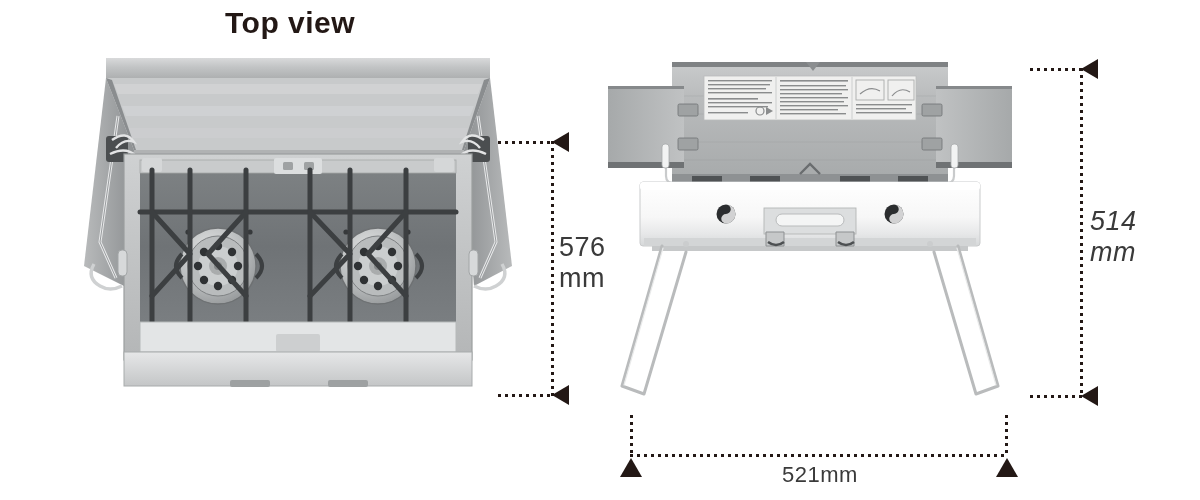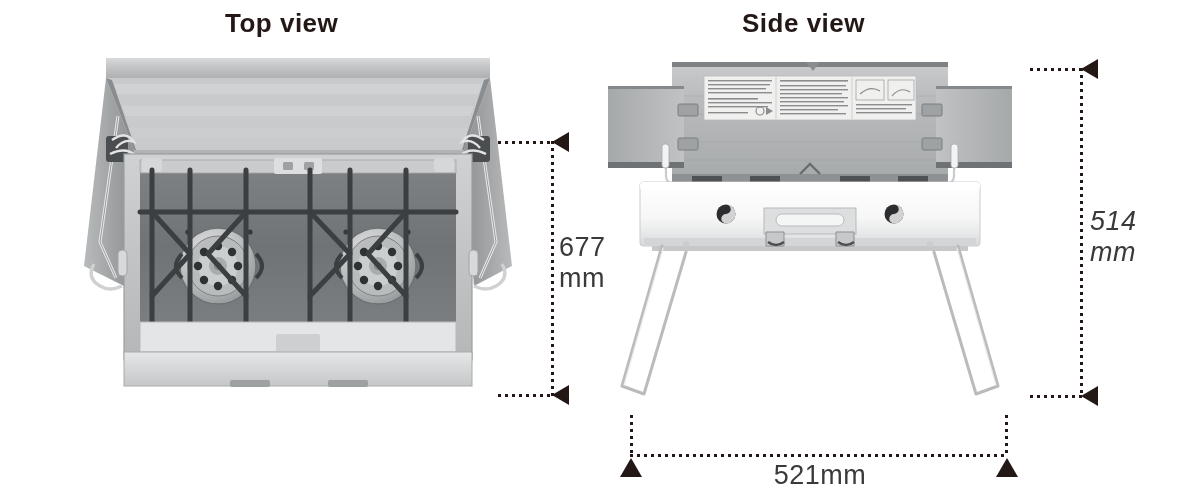--- a/index.html
+++ b/index.html
@@ -19,21 +19,21 @@
     height: 500px;
     background: #ffffff;
     overflow: hidden;
   }
 
   
   .view-title {
     position: absolute;
     font-family: "Liberation Sans", sans-serif;
     font-weight: bold;
-    font-size: 26px;
+    font-size: 30px;
     line-height: 34px;
     letter-spacing: 0.5px;
     color: #231815;
     white-space: nowrap;
   }
   #title-top  { left: 225px; top: 6px; }
   #title-side { left: 742px; top: 6px; }
 
   
   .dim-label {
@@ -43,21 +43,21 @@
     color: #3a3a3a;
     white-space: pre-line;
     letter-spacing: 0.5px;
   }
   .dim-label.stacked {
     font-size: 27px;
     line-height: 31px;
     text-align: left;
   }
   .dim-label.inline {
-    font-size: 27px;
+    font-size: 22px;
     line-height: 30px;
     text-align: center;
   }
 
   
   .dot-h {
     position: absolute;
     height: 3px;
     background-image: radial-gradient(circle at 1.5px 1.5px, #231815 1.5px, rgba(0,0,0,0) 1.6px);
     background-size: 7px 3px;
@@ -267,25 +267,24 @@
       <rect x="391" y="196" width="9" height="26" rx="4" fill="#d7d9da" stroke="#a3a6a7" stroke-width="1"></rect>
     </svg>
   </div>
 
   <div>
     <div class="dot-h" style="left:498px; top:141px; width:54px;"></div>
     <div class="dot-h" style="left:498px; top:394px; width:54px;"></div>
     <div class="dot-v" style="left:551px; top:141px; height:255px;"></div>
     <div class="arrow left" style="left:552px; top:132px;"></div>
     <div class="arrow left" style="left:552px; top:385px;"></div>
-    <div class="dim-label stacked" style="left:559px; top:232px;">677
+    <div class="dim-label stacked" style="left:559px; top:232px;">576
 mm</div>
   </div>
 
-  <div class="view-title" id="title-side">Side view</div>
 
   <div class="product" id="product-side" style="left:600px; top:56px;">
     <svg width="420" height="360" viewBox="0 0 420 360" aria-hidden="true">
       <defs>
         <linearGradient id="backPanel" x1="0" y1="0" x2="0" y2="1">
           <stop offset="0" stop-color="#c9cbcc"></stop>
           <stop offset="0.3" stop-color="#b9bbbc"></stop>
           <stop offset="1" stop-color="#a6a9aa"></stop>
         </linearGradient>
         <linearGradient id="sidePanelL" x1="0" y1="0" x2="1" y2="0">

